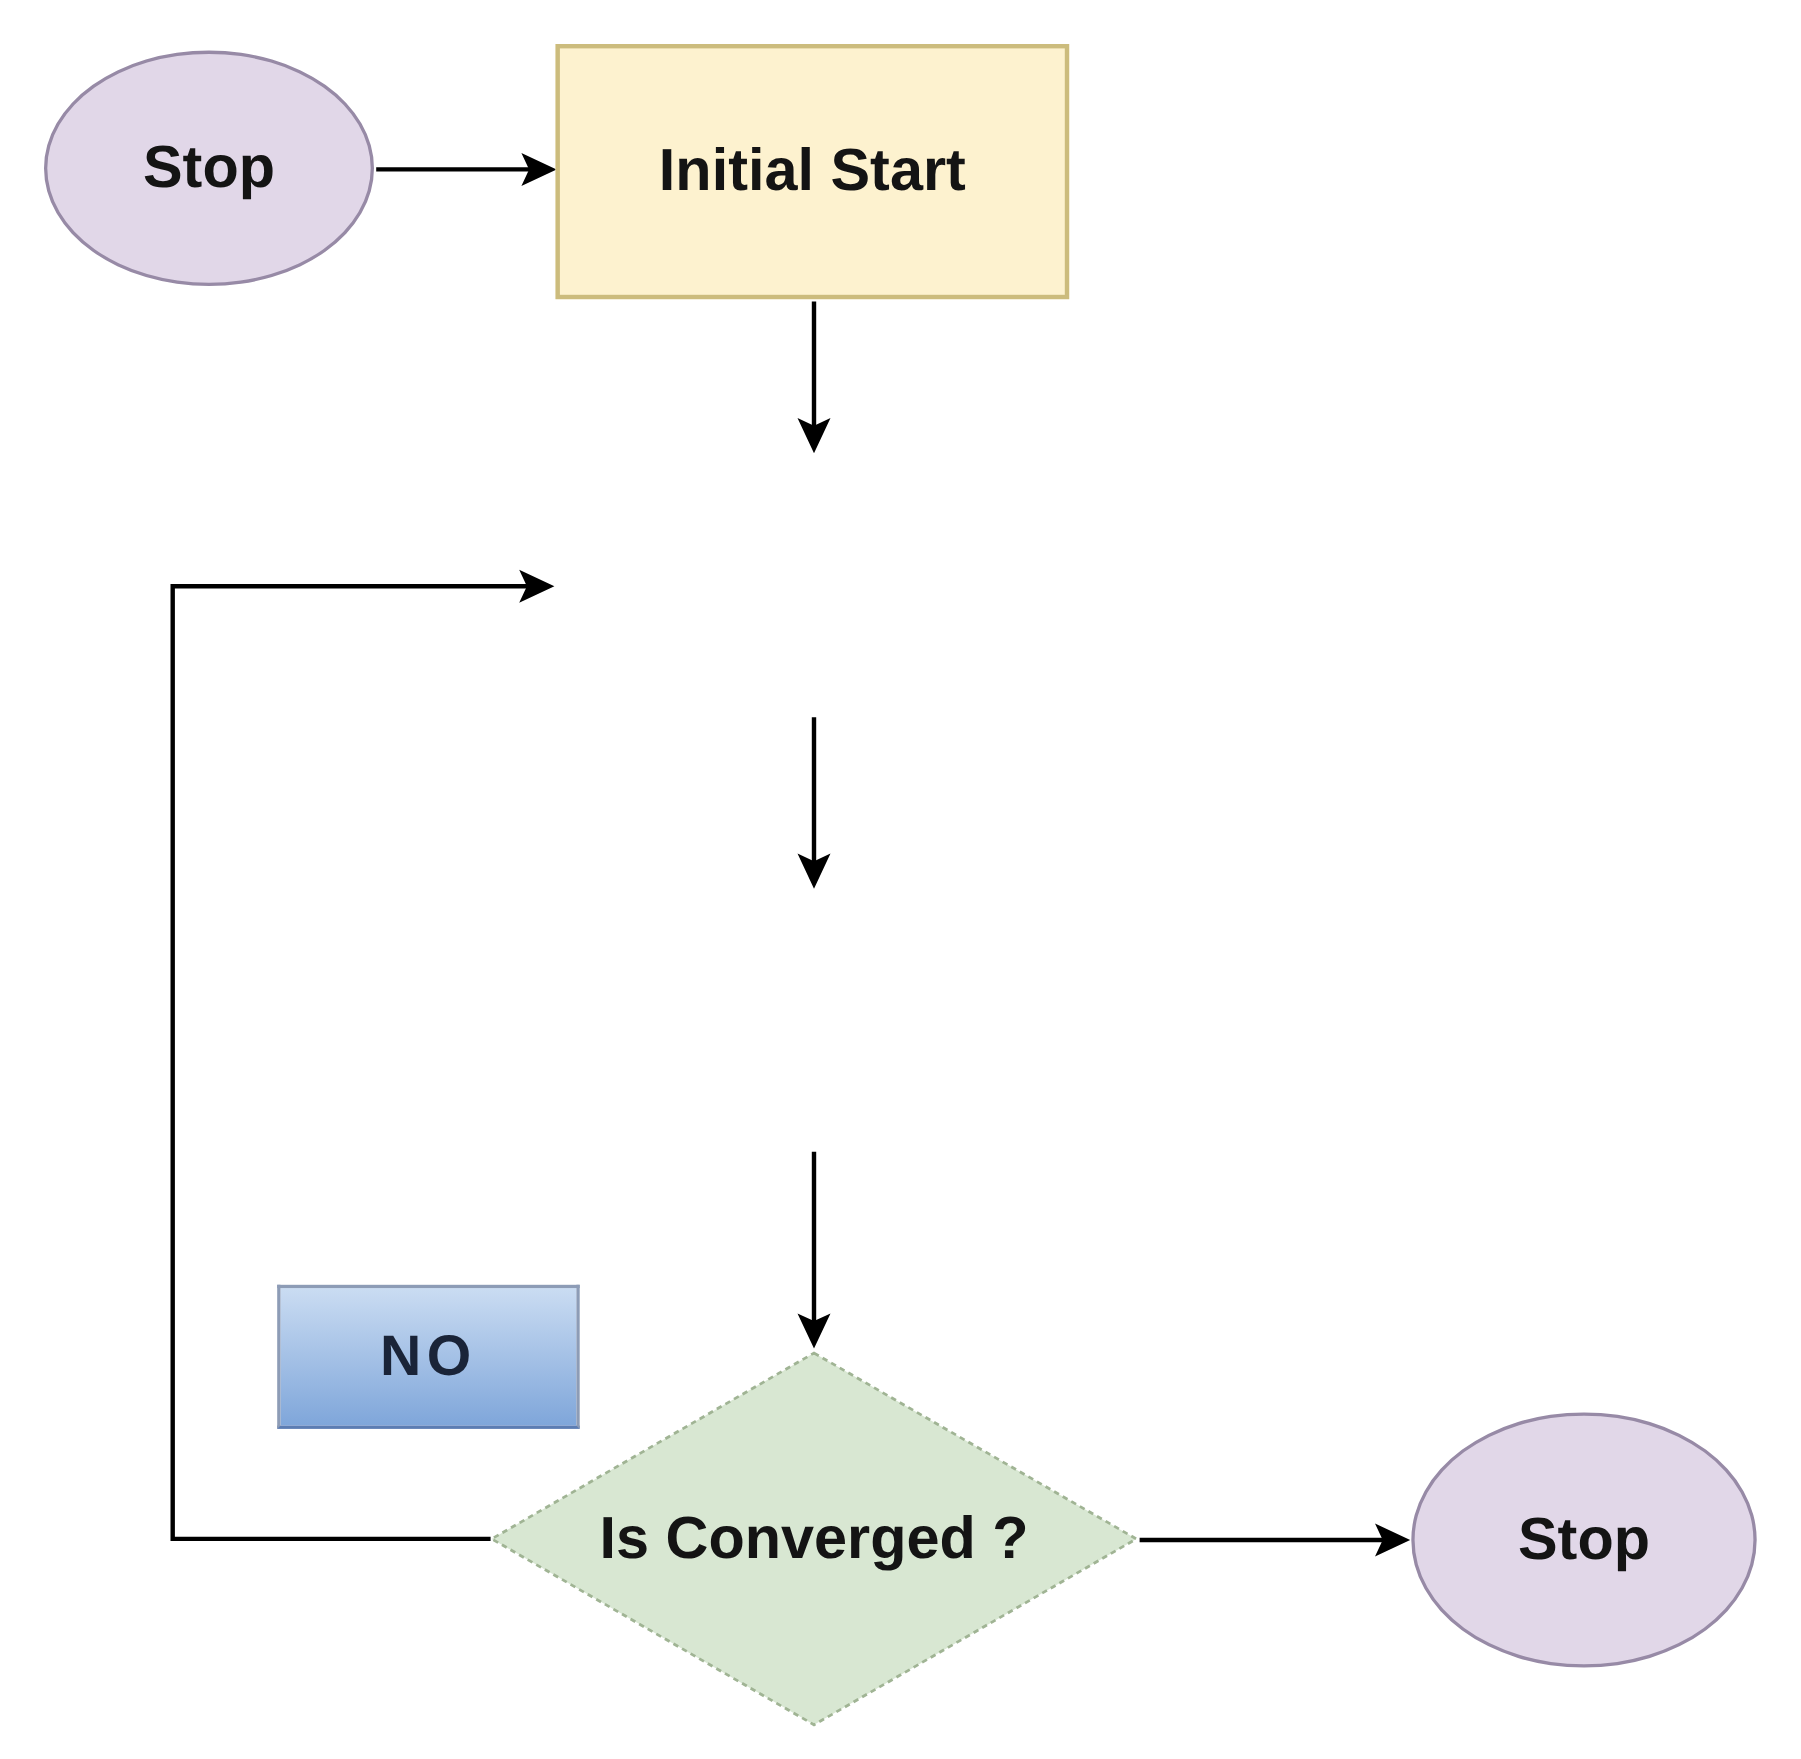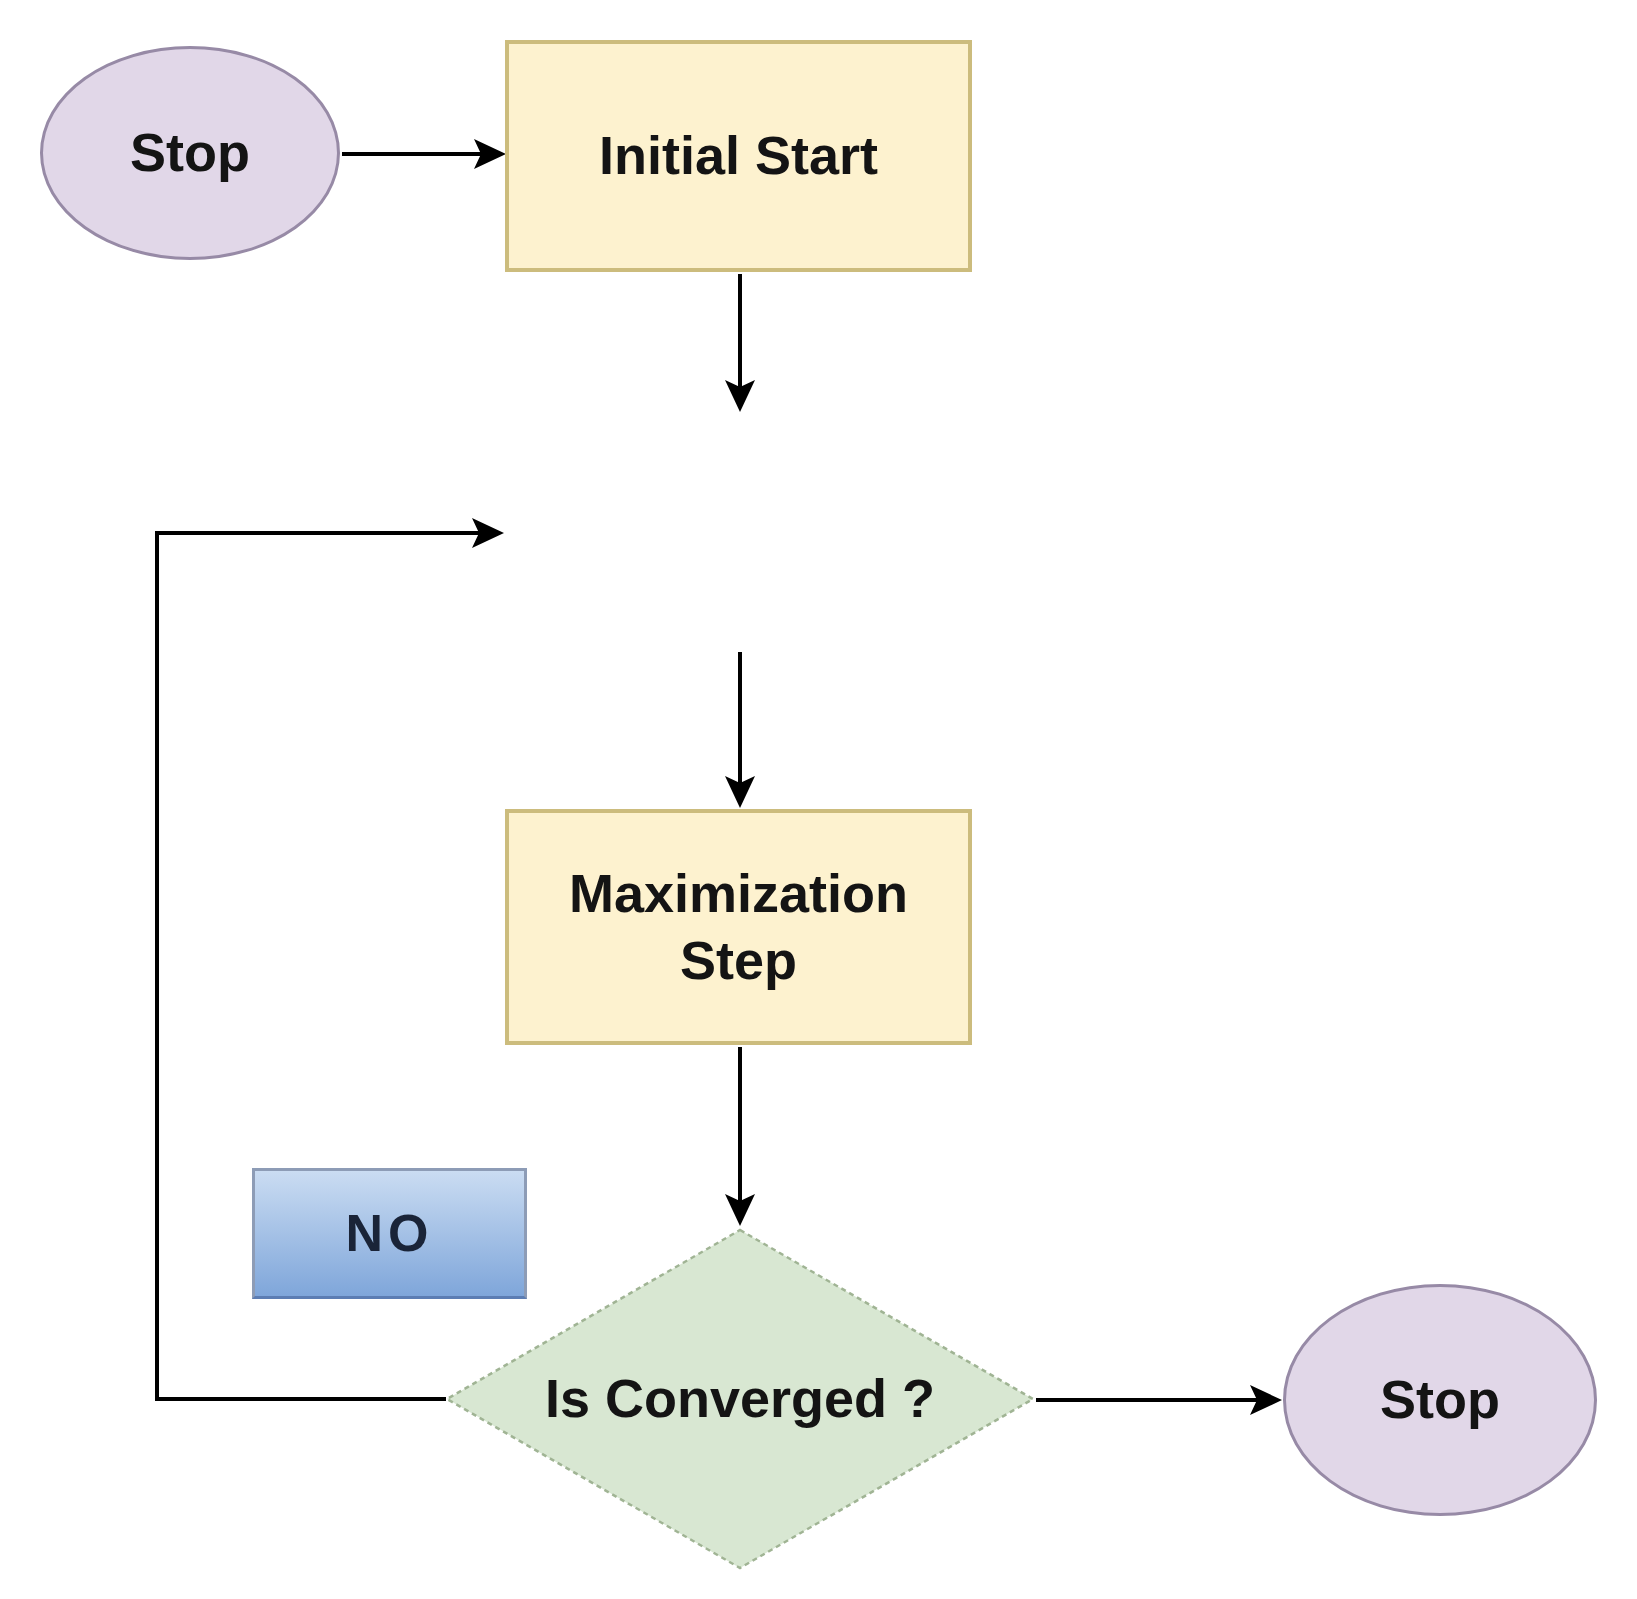--- a/index.html
+++ b/index.html
@@ -69,23 +69,20 @@
 
   <div class="node ellipse" style="left:40px;top:46px;width:300px;height:214px;">
     <span>Stop</span>
   </div>
 
   <div class="node process" style="left:505px;top:40px;width:467px;height:232px;">
     <span>Initial Start</span>
   </div>
 
 
-  <div class="node process" style="left:505px;top:809px;width:467px;height:236px;">
-    <span style="max-width:400px;display:inline-block;">Maximization Step</span>
-  </div>
 
   <div class="node branch" style="left:252px;top:1168px;width:275px;height:131px;">
     <span>NO</span>
   </div>
 
 
   <div class="node decision-label" style="left:447px;top:1340px;width:586px;height:118px;">
     <span>Is Converged ?</span>
   </div>
 

